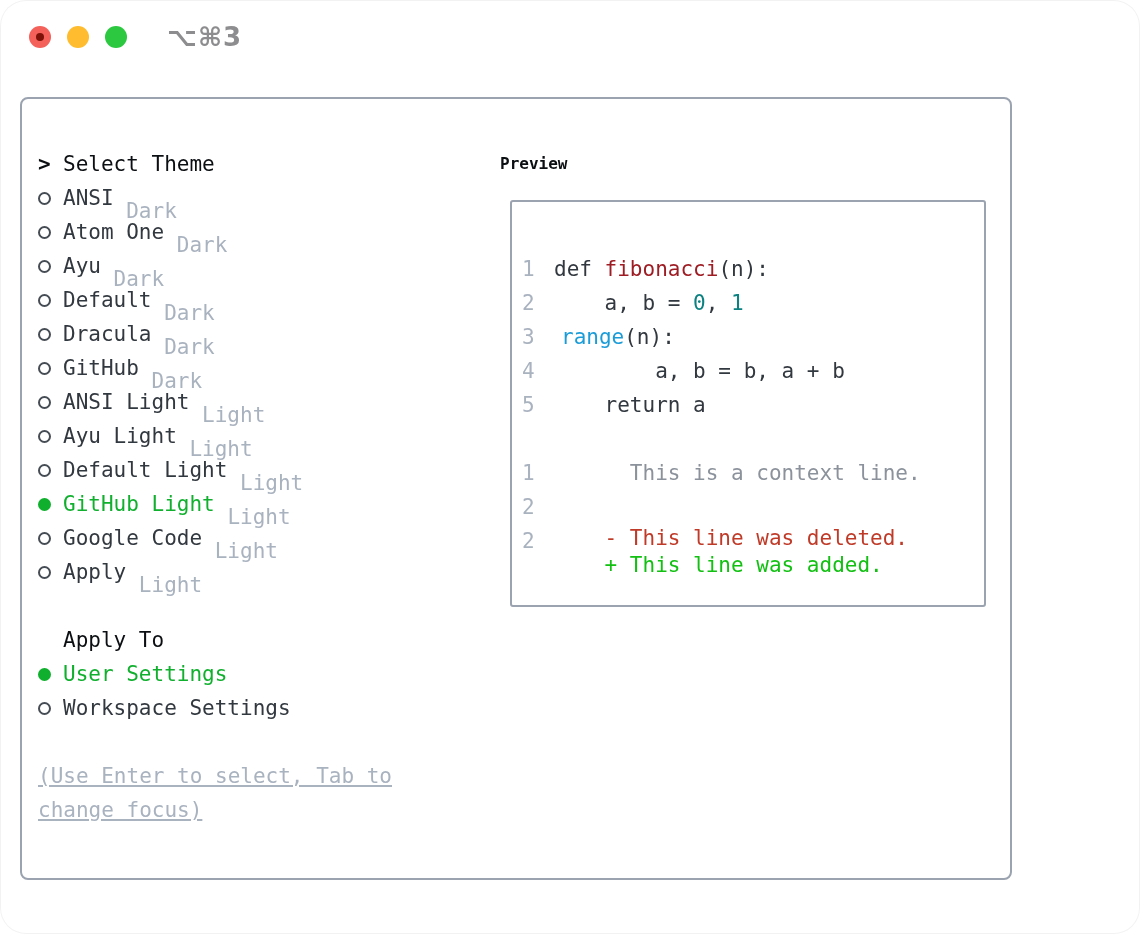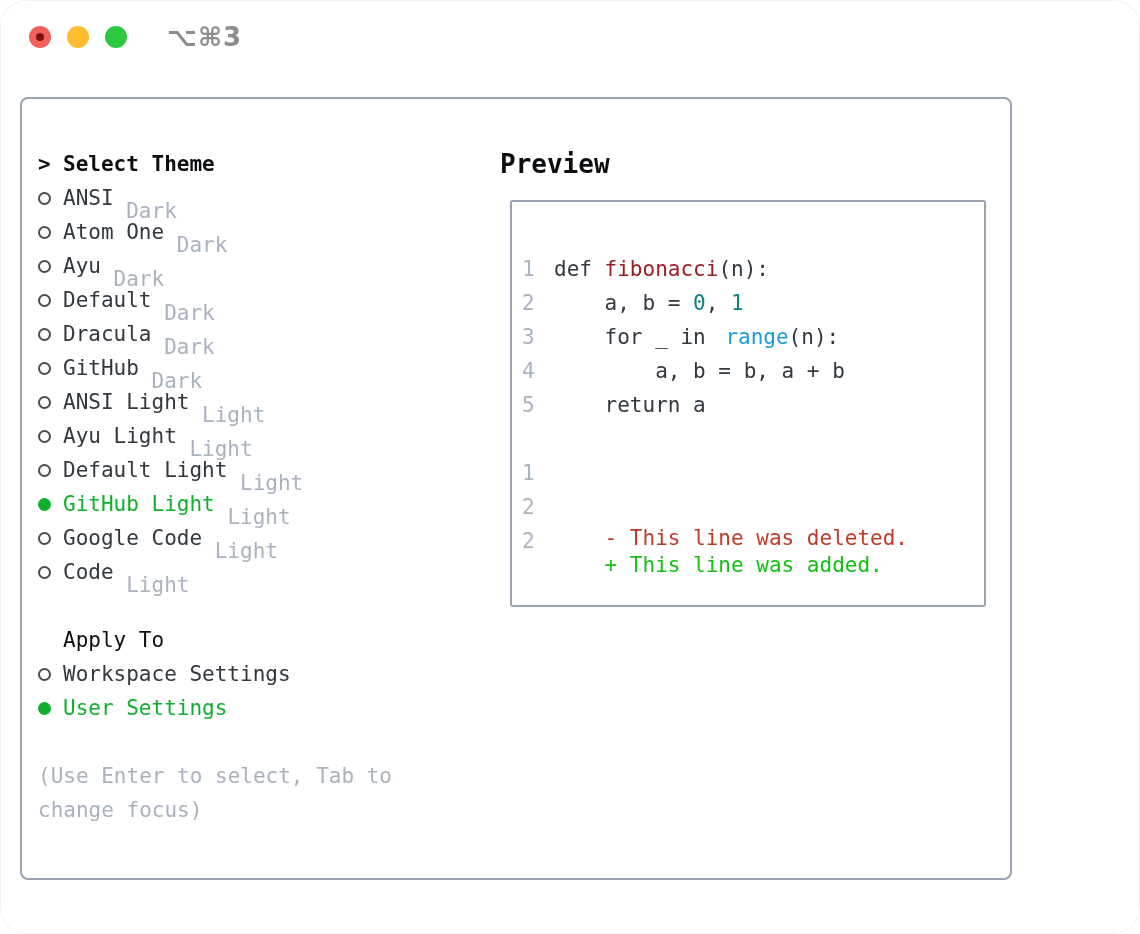--- a/index.html
+++ b/index.html
@@ -52,32 +52,32 @@
     display:inline-block;width:13px;height:13px;margin-right:12px;flex:0 0 13px;
   }
   .radio{
     border:2px solid #454c54;border-radius:50%;background:transparent;
   }
   .row.selected .radio{border-color:var(--accent-green);background:var(--accent-green);}
   .row.selected .t-name{color:var(--accent-green);}
   .pointer-col{
     display:inline-block;width:25px;flex:0 0 25px;font-weight:bold;color:var(--header-black);
   }
-  .hdr-label{font-weight:bold;color:var(--header-black);}
+  .hdr-label{font-weight:normal;color:var(--header-black);}
   .t-name{color:var(--text-dark);}
   .t-tag{color:var(--muted-gray);margin-top:25px;}
   .apply-label{color:var(--header-black);}
   .spacer{height:34px;}
   .footer-hint{
-    width:400px;color:var(--muted-gray);line-height:34px;white-space:normal;
+    width:400px;color:var(--muted-gray);line-height:34px;white-space:normal;text-decoration:underline;
   }
   
   .preview-head{
     position:absolute;left:478px;top:48px;height:34px;line-height:34px;
-    font-size:26px;font-weight:bold;color:var(--header-black);
+    font-size:16px;font-weight:bold;color:var(--header-black);
   }
   .preview-box{
     position:absolute;left:488px;top:101px;width:476px;height:407px;
     border:2px solid var(--border-gray);border-radius:3px;background:#fff;
     padding:50px 0 0 10px;overflow:hidden;
   }
   .pline{height:34px;line-height:34px;font-size:21px;white-space:pre;display:flex;}
   .lnum{display:inline-block;width:32px;flex:0 0 32px;color:var(--muted-gray);}
   .seg-code{color:var(--text-dark);}
   .seg-function{color:var(--function-red);}
@@ -112,50 +112,50 @@
           <div class="row"><span class="icon-col radio"></span><span class="t-name">Atom One </span><span class="t-tag">Dark</span></div>
           <div class="row"><span class="icon-col radio"></span><span class="t-name">Ayu </span><span class="t-tag">Dark</span></div>
           <div class="row"><span class="icon-col radio"></span><span class="t-name">Default </span><span class="t-tag">Dark</span></div>
           <div class="row"><span class="icon-col radio"></span><span class="t-name">Dracula </span><span class="t-tag">Dark</span></div>
           <div class="row"><span class="icon-col radio"></span><span class="t-name">GitHub </span><span class="t-tag">Dark</span></div>
           <div class="row"><span class="icon-col radio"></span><span class="t-name">ANSI Light </span><span class="t-tag">Light</span></div>
           <div class="row"><span class="icon-col radio"></span><span class="t-name">Ayu Light </span><span class="t-tag">Light</span></div>
           <div class="row"><span class="icon-col radio"></span><span class="t-name">Default Light </span><span class="t-tag">Light</span></div>
           <div class="row selected"><span class="icon-col radio"></span><span class="t-name">GitHub Light </span><span class="t-tag">Light</span></div>
           <div class="row"><span class="icon-col radio"></span><span class="t-name">Google Code </span><span class="t-tag">Light</span></div>
-          <div class="row"><span class="icon-col radio"></span><span class="t-name">Code </span><span class="t-tag">Light</span></div>
+          <div class="row"><span class="icon-col radio"></span><span class="t-name">Apply </span><span class="t-tag">Light</span></div>
         </div>
 
       <div class="spacer"></div>
 
       <div class="row">
         <span class="pointer-col"></span>
         <span class="apply-label">Apply To</span>
       </div>
 
       <div id="apply-list">
+          <div class="row selected"><span class="icon-col radio"></span><span class="t-name">User Settings</span></div>
           <div class="row"><span class="icon-col radio"></span><span class="t-name">Workspace Settings</span></div>
-          <div class="row selected"><span class="icon-col radio"></span><span class="t-name">User Settings</span></div>
         </div>
 
       <div class="spacer"></div>
 
       <div class="footer-hint">(Use Enter to select, Tab to change focus)</div>
     </div>
 
     <div class="preview-head">Preview</div>
 
     <div class="preview-box">
       <div id="preview-lines">
           <div class="pline"><span class="lnum">1</span><span class="seg-code">def </span><span class="seg-function">fibonacci</span><span class="seg-code">(n):</span></div>
           <div class="pline"><span class="lnum">2</span><span class="seg-code">    a, b = </span><span class="seg-number">0</span><span class="seg-code">, </span><span class="seg-number">1</span></div>
-          <div class="pline"><span class="lnum">3</span><span class="seg-code">    for _ in </span><span class="seg-builtin">range</span><span class="seg-code">(n):</span></div>
+          <div class="pline"><span class="lnum">3</span><span class="seg-builtin">range</span><span class="seg-code">(n):</span></div>
           <div class="pline"><span class="lnum">4</span><span class="seg-code">        a, b = b, a + b</span></div>
           <div class="pline"><span class="lnum">5</span><span class="seg-code">    return a</span></div>
           <div class="pline"><span class="lnum"></span></div>
-          <div class="pline"><span class="lnum">1</span></div>
+          <div class="pline"><span class="lnum">1</span><span class="seg-context">      This is a context line.</span></div>
           <div class="pline"><span class="lnum">2</span><span class="seg-deleted">    - This line was deleted.</span></div>
           <div class="pline"><span class="lnum">2</span><span class="seg-added">    + This line was added.</span></div>
         </div>
     </div>
 
   </div>
 </div>
 
 </body></html>

